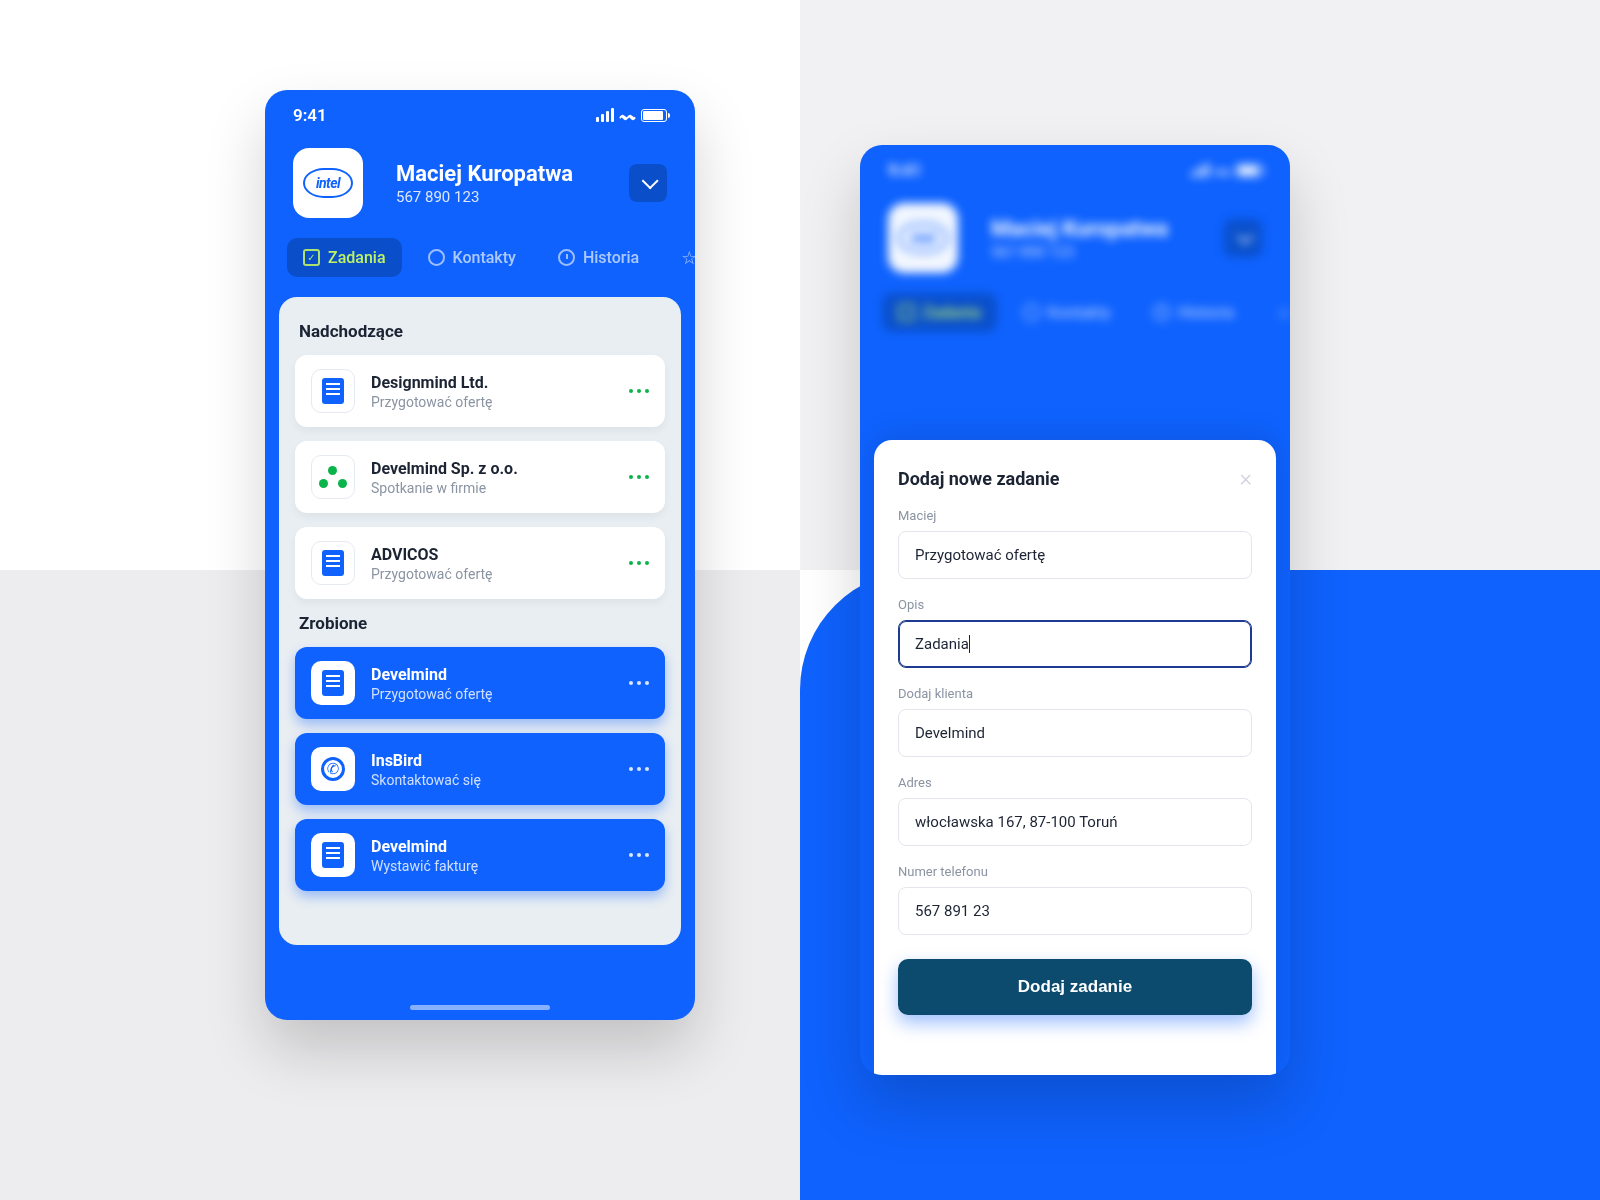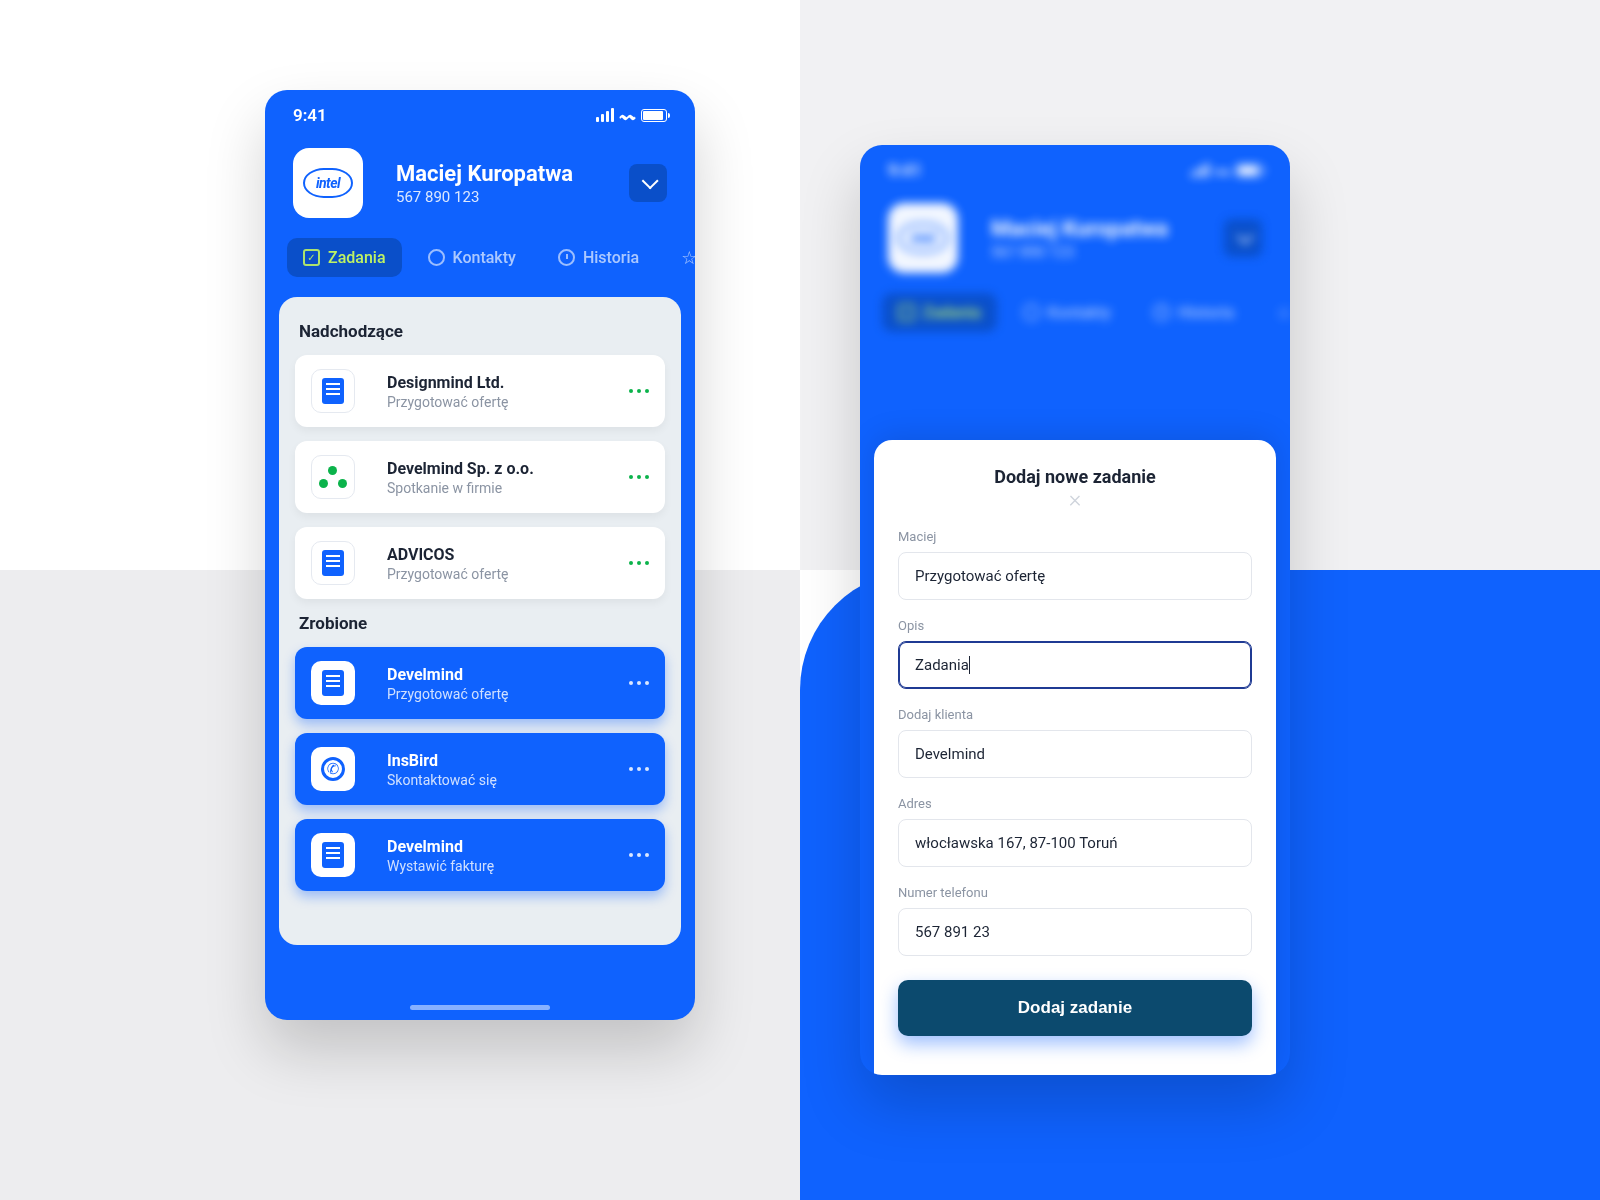--- a/index.html
+++ b/index.html
@@ -54,21 +54,21 @@
   .ic-clip::after{content:"✓";position:absolute;inset:0;display:flex;align-items:center;justify-content:center;font-size:10px;}
   .ic-person{ border:2px solid currentColor; border-radius:50%; }
   .ic-history{ border:2px solid currentColor; border-radius:50%; position:relative;}
   .ic-history::after{content:"";position:absolute;left:50%;top:20%;width:2px;height:40%;background:currentColor;}
   .ic-star{ color:currentColor; font-size:18px; line-height:14px; }
 
   
   .task-panel { background:#e9eef2; border-radius:18px; margin:6px 14px 14px; padding:18px 16px 40px; }
   .sect-title { font-size:17px; font-weight:700; color:#1c2434; margin:6px 4px 14px; }
 
-  .card { background:#fff; border-radius:12px; padding:14px 16px; display:flex; align-items:center; gap:32px; margin-bottom:14px; box-shadow:0 4px 8px rgba(0,0,0,.05); }
+  .card { background:#fff; border-radius:12px; padding:14px 16px; display:flex; align-items:center; gap:16px; margin-bottom:14px; box-shadow:0 4px 8px rgba(0,0,0,.05); }
   .card-ic { width:44px;height:44px;border-radius:10px;background:#fff;border:1px solid #e5e9f0;display:flex;align-items:center;justify-content:center;flex:0 0 auto; }
   .doc-ic { width:22px;height:26px;background:#0f62fe;border-radius:3px;position:relative; }
   .doc-ic::before{content:"";position:absolute;left:4px;right:4px;top:5px;height:2px;background:#fff;box-shadow:0 5px 0 #fff,0 10px 0 #fff;}
   .team-ic { position:relative;width:28px;height:22px; }
   .team-ic span{position:absolute;width:9px;height:9px;border-radius:50%;background:#0bb34b;}
   .team-ic span:nth-child(1){top:0;left:9px}
   .team-ic span:nth-child(2){bottom:0;left:0}
   .team-ic span:nth-child(3){bottom:0;right:0}
   .phone-ic { width:24px;height:24px;border:3px solid #0f62fe;border-radius:50%;position:relative; }
   .phone-ic::after{content:"✆";position:absolute;inset:0;display:flex;align-items:center;justify-content:center;color:#0f62fe;font-size:15px;}
@@ -89,21 +89,21 @@
 
   
   .bg-blur { filter:blur(5px); opacity:.95; padding-bottom:10px; }
 
   .sheet {
     position:absolute; left:14px; right:14px; top:295px; bottom:0;
     background:#fff; border-radius:18px 18px 0 0;
     padding:26px 24px 24px;
     box-shadow:0 -4px 30px rgba(0,0,0,.12);
   }
-  .sheet-hdr { display:flex; justify-content:space-between; align-items:center; margin-bottom:18px;flex-direction:column; }
+  .sheet-hdr { display:flex; justify-content:space-between; align-items:center; margin-bottom:18px; }
   .sheet-title { font-size:18px; font-weight:700; color:#1c2434; }
   .close-x { font-size:24px; color:#cfd4dc; font-weight:300; line-height:1; }
 
   .flab { font-size:13px; color:#8b94a3; margin-bottom:8px; }
   .finput {
     width:100%; border:1px solid #e3e6ec; border-radius:8px;
     padding:14px 16px; font-size:15px; color:#1c2434; margin-bottom:18px;
     font-family:inherit;
   }
   .finput.focused { border-color:#1f3a93; box-shadow:inset 0 0 0 1px #1f3a93; }

